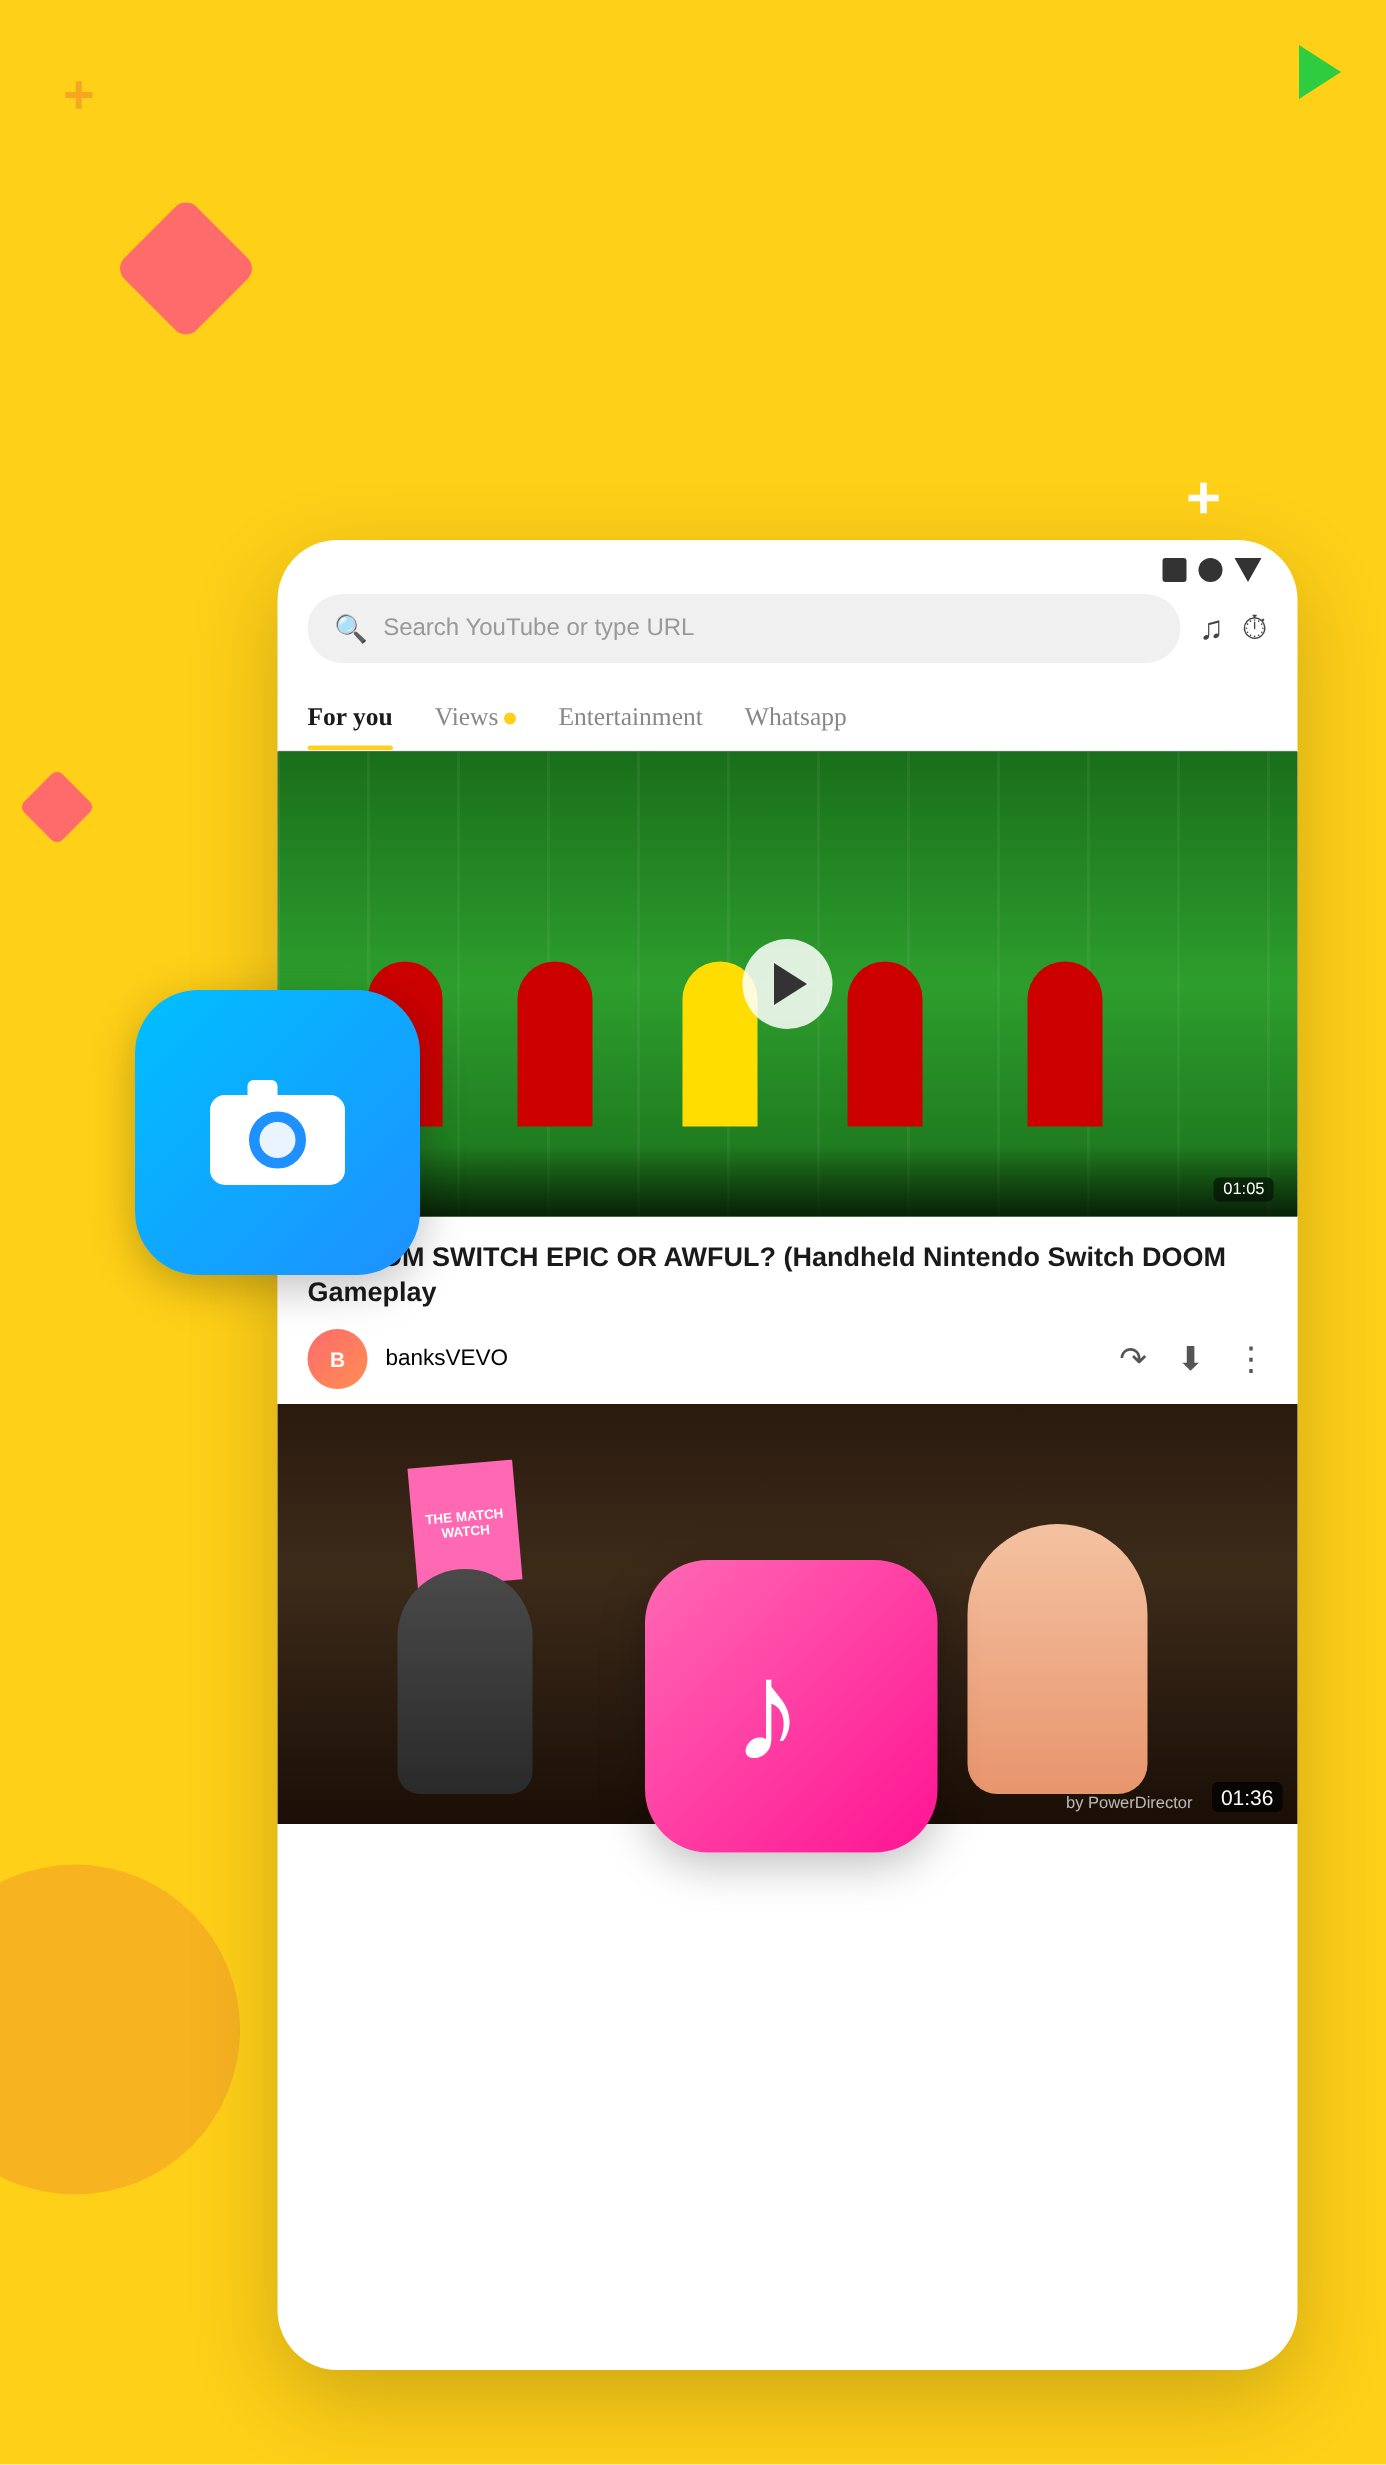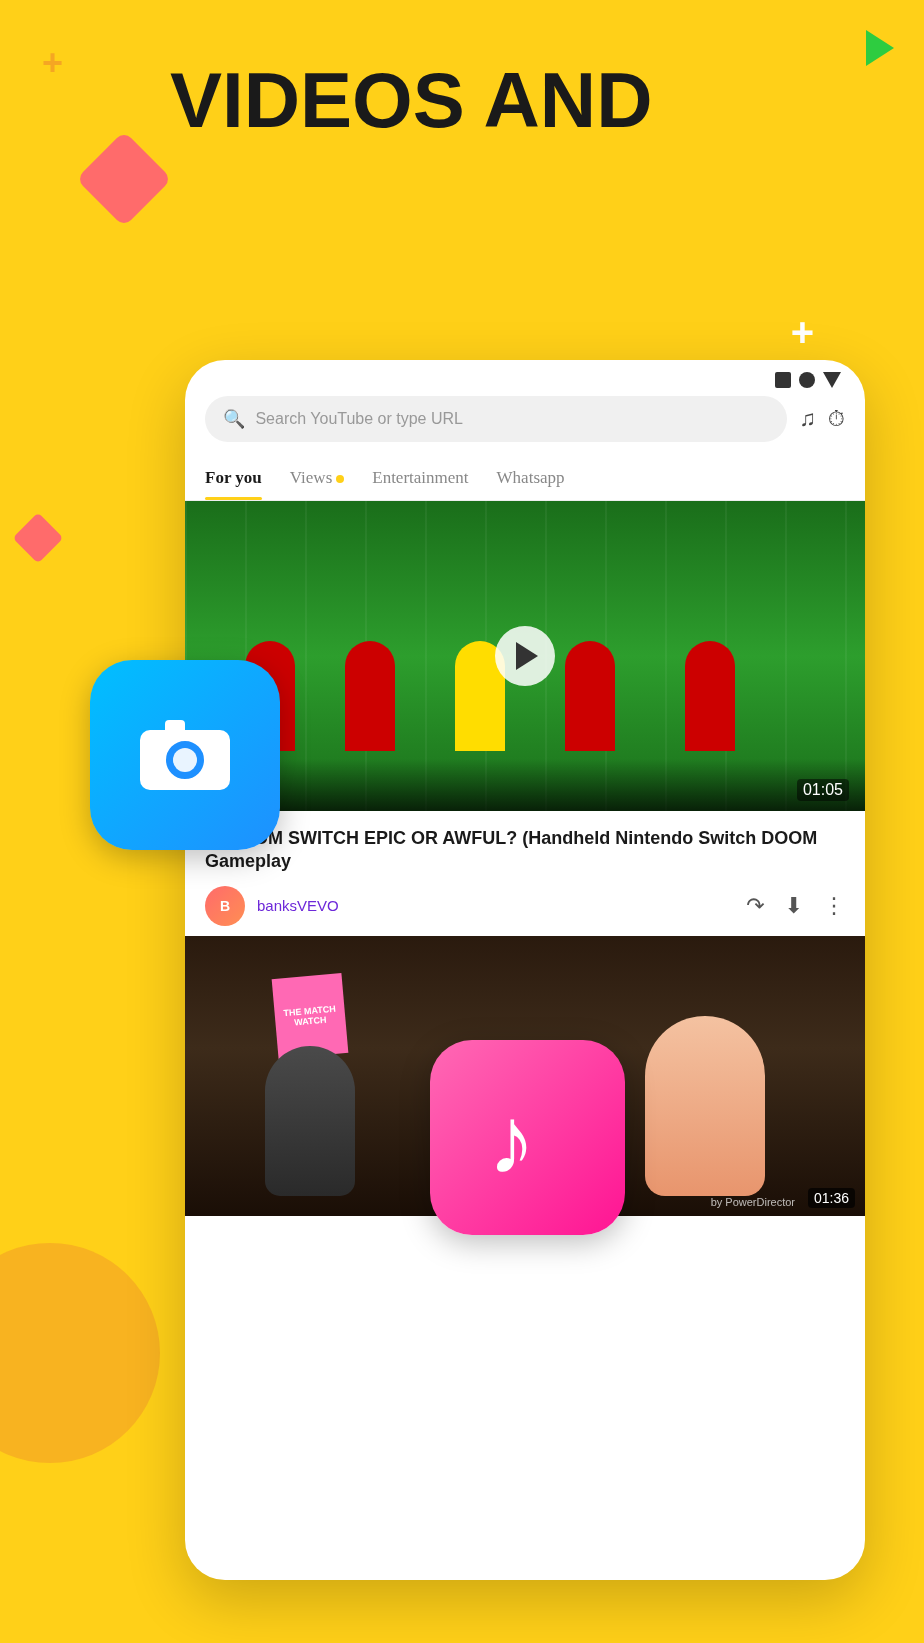--- a/index.html
+++ b/index.html
@@ -274,21 +274,21 @@
       display: flex;
       justify-content: space-between;
       align-items: flex-end;
     }
     .video-views {
       color: white;
       font-size: 15px;
     }
     .video-duration {
       color: white;
-      font-size: 16px;
+      font-size: 11px;
       background: rgba(0,0,0,0.5);
       padding: 2px 6px;
       border-radius: 4px;
     }
 
     
     .video-info {
       padding: 16px 20px 10px;
       background: white;
     }
@@ -312,21 +312,21 @@
       display: flex;
       align-items: center;
       justify-content: center;
       color: white;
       font-size: 14px;
       font-weight: bold;
       flex-shrink: 0;
     }
     .channel-name {
       font-size: 15px;
-      color: #6d28d9;
+      color: #000000;
       flex: 1;
     }
     .video-action-icons {
       display: flex;
       gap: 20px;
       align-items: center;
     }
     .action-icon {
       font-size: 22px;
       color: #555;
@@ -461,21 +461,20 @@
 <body>
 
 <div class="deco-plus-top">+</div>
 <div class="deco-play-top"></div>
 <div class="deco-diamond-left"></div>
 <div class="deco-plus-mid">+</div>
 <div class="deco-diamond-mid"></div>
 <div class="deco-circle-bottom"></div>
 
 <div class="hero-title">
-  <div>VIDEOS AND</div>
 </div>
 
 <div class="phone-mockup">
 
   <div class="phone-status">
     <div class="status-square"></div>
     <div class="status-circle"></div>
     <div class="status-triangle"></div>
   </div>
 

